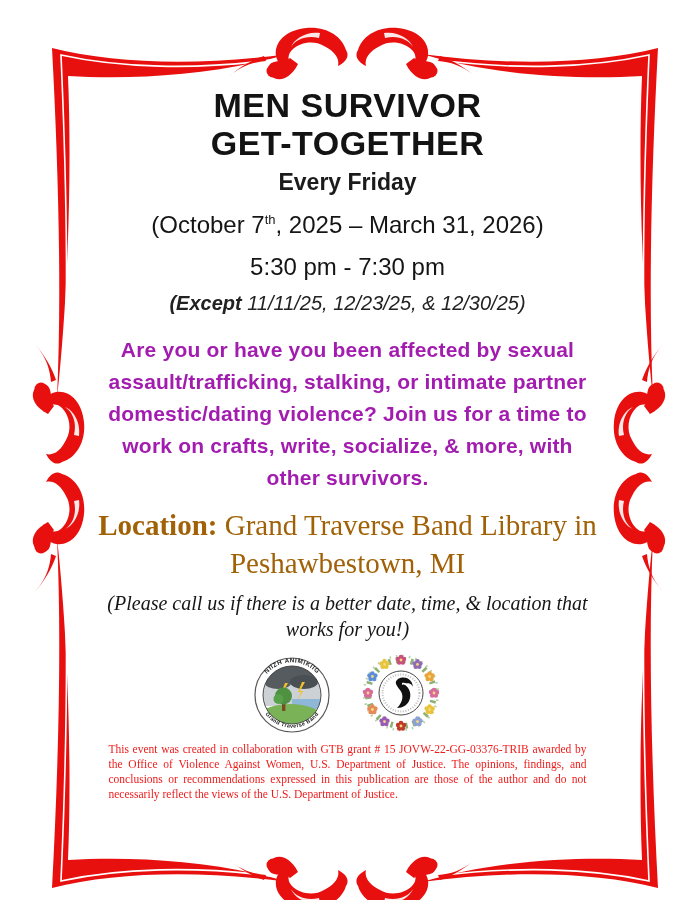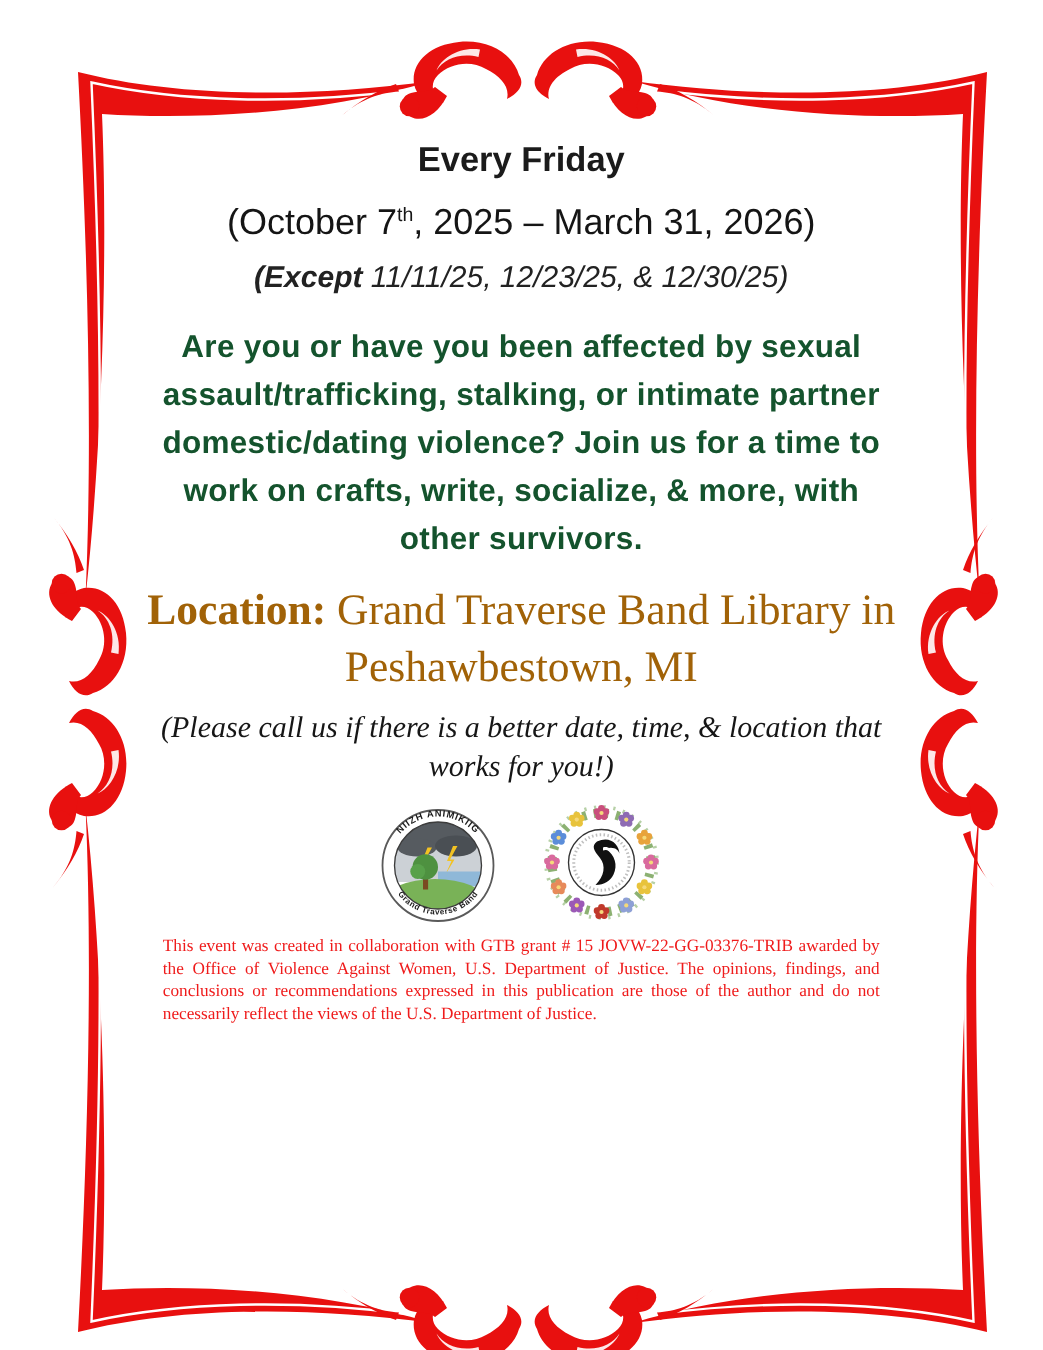--- a/index.html
+++ b/index.html
@@ -22,21 +22,21 @@
     letter-spacing:.5px; color:#131313;
   }
   .every { margin-top:6px; font-size:23px; font-weight:700; line-height:28px; }
   .daterange { margin-top:14px; font-size:24px; font-weight:400; line-height:30px; color:#151515; }
   .daterange sup { font-size:13px; vertical-align:super; line-height:0; }
   .timerange { margin-top:12px; font-size:24px; font-weight:400; line-height:30px; color:#151515; }
   .except { margin-top:10px; font-size:20px; font-style:italic; line-height:22px; color:#222; }
   .except .lbl { font-weight:700; }
   .body-text {
     margin-top:20px; font-size:21px; font-weight:700; line-height:32px;
-    color:#14532d; letter-spacing:.2px;
+    color:#a21caf; letter-spacing:.2px;
   }
   .location {
     margin-top:12px; font-family:"Liberation Serif", serif;
     font-size:29px; line-height:38px; color:#a16207;
   }
   .location .lbl { font-weight:700; }
   .note {
     margin-top:8px; font-family:"Liberation Serif", serif; font-style:italic;
     font-size:20px; line-height:26px; color:#161616;
   }
@@ -81,25 +81,30 @@
   <use href="#corner" transform="translate(0,936) scale(1,-1)"></use>
   <use href="#corner" transform="translate(710,936) scale(-1,-1)"></use>
   <use href="#scroll-pair" transform="translate(352,52)"></use>
   <use href="#scroll-pair" transform="translate(352,884) scale(1,-1)"></use>
   <use href="#scroll-pair" transform="translate(60,468) rotate(90)"></use>
   <use href="#scroll-pair" transform="translate(638,468) rotate(-90)"></use>
 </svg>
 
 <div class="content">
 
+  <div class="title">
+    <div>MEN SURVIVOR</div>
+    <div>GET-TOGETHER</div>
+  </div>
 
   <div class="every">Every Friday</div>
 
   <div class="daterange"><span>(October 7</span><sup>th</sup><span>, 2025 – March 31, 2026)</span></div>
 
+  <div class="timerange">5:30 pm - 7:30 pm</div>
 
   <div class="except"><span class="lbl">(Except</span><span> 11/11/25, 12/23/25, &amp; 12/30/25)</span></div>
 
   <div class="body-text">Are you or have you been affected by sexual assault/trafficking, stalking, or intimate partner domestic/dating violence? Join us for a time to work on crafts, write, socialize, &amp; more, with other survivors.</div>
 
   <div class="location"><span class="lbl">Location:</span><span> Grand Traverse Band Library in Peshawbestown, MI</span></div>
 
   <div class="note">(Please call us if there is a better date, time, &amp; location that works for you!)</div>
 
   <div class="logos">

